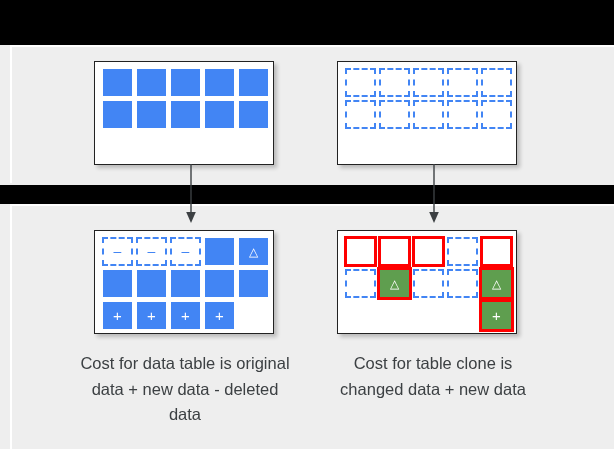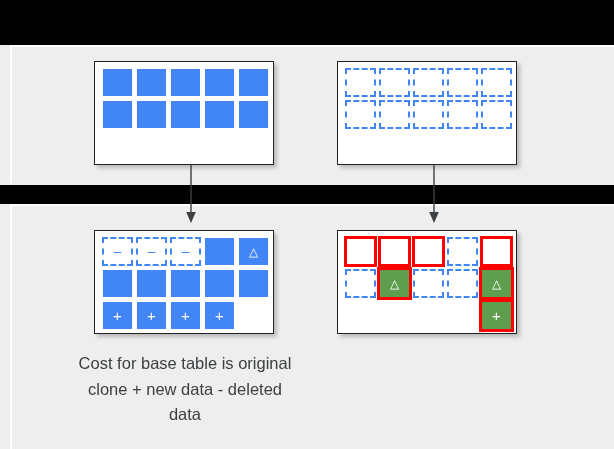--- a/index.html
+++ b/index.html
@@ -242,15 +242,16 @@
         <div class="cell blank"></div>
         <div class="cell blank"></div>
         <div class="cell blank"></div>
         <div class="cell blank"></div>
         <div class="cell green redbox">
           <span class="glyph plus">+</span>
         </div>
       </div>
   </div>
 
-  <div class="caption" id="caption-base">Cost for base table is original clone + new data - deleted data</div>
+  <div class="caption" id="caption-base">Cost for data table is original data + new data - deleted data</div>
+  <div class="caption" id="caption-clone">Cost for table clone is changed data + new data</div>
 
 </div>
 
 </body></html>

